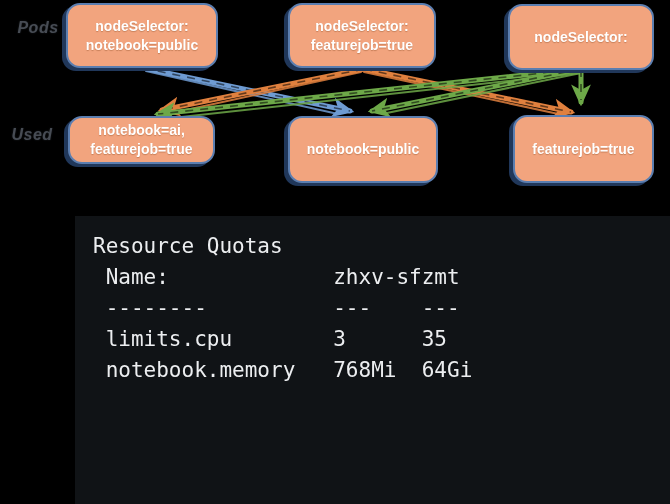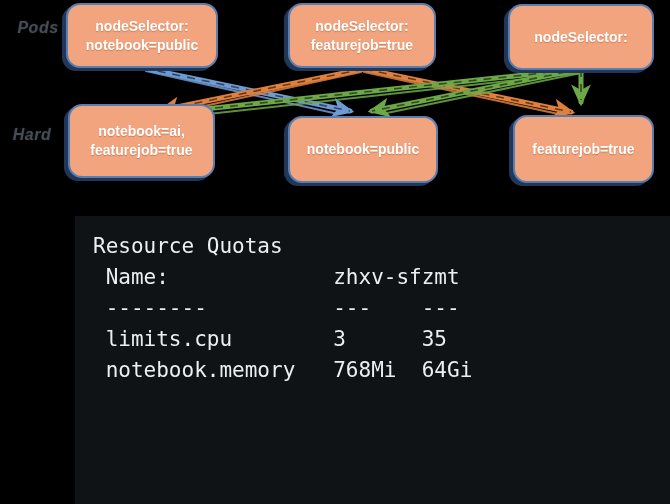--- a/index.html
+++ b/index.html
@@ -33,21 +33,21 @@
     text-align:center;
   }
   .box-text{
     color:#fff;font-weight:bold;font-size:14px;line-height:19px;
     white-space:pre-line;
     text-shadow:0 1px 1px rgba(120,60,20,.35);
   }
   #pod-1{left:66px;top:3px;width:152px;height:65px;}
   #pod-2{left:288px;top:3px;width:148px;height:65px;}
   #pod-3{left:508px;top:4px;width:146px;height:66px;}
-  #node-1{left:68px;top:104px;width:147px;height:74px;align-items:center;}
+  #node-1{left:68px;top:116px;width:147px;height:48px;align-items:center;}
   #node-2{left:288px;top:116px;width:150px;height:67px;}
   #node-3{left:513px;top:115px;width:141px;height:68px;}
 
   svg.arrows{position:absolute;left:0;top:0;}
   .edge-main{fill:none;stroke-linecap:round;stroke-width:5;}
   .edge-sketch{fill:none;stroke-linecap:round;stroke-width:2;opacity:.85;}
   .edge-dash{fill:none;stroke:rgba(0,0,0,.55);stroke-width:1.6;stroke-dasharray:8 7;}
   .st-blue{stroke:var(--arrow-blue,#6E9BD2);}
   .st-orange{stroke:var(--arrow-orange,#E0803E);}
   .st-green{stroke:var(--arrow-green,#6DA848);}
@@ -117,21 +117,21 @@
         <line class="edge-dash" x1="581" y1="69" x2="372" y2="111"></line>
       </g>
 
       <g>
         <line class="edge-main st-green" x1="581" y1="69" x2="581" y2="102" marker-end="url(#ah-green)"></line>
         <line class="edge-dash" x1="581" y1="69" x2="581" y2="100"></line>
       </g>
     </svg>
 
     <div class="row-label" id="lbl-pods">Pods</div>
-    <div class="row-label" id="lbl-nodes">Hard</div>
+    <div class="row-label" id="lbl-nodes">Used</div>
 
     <div class="box" id="pod-1">
       <div class="box-text">nodeSelector:
 notebook=public</div>
     </div>
     <div class="box" id="pod-2">
       <div class="box-text">nodeSelector:
 featurejob=true</div>
     </div>
     <div class="box" id="pod-3">

